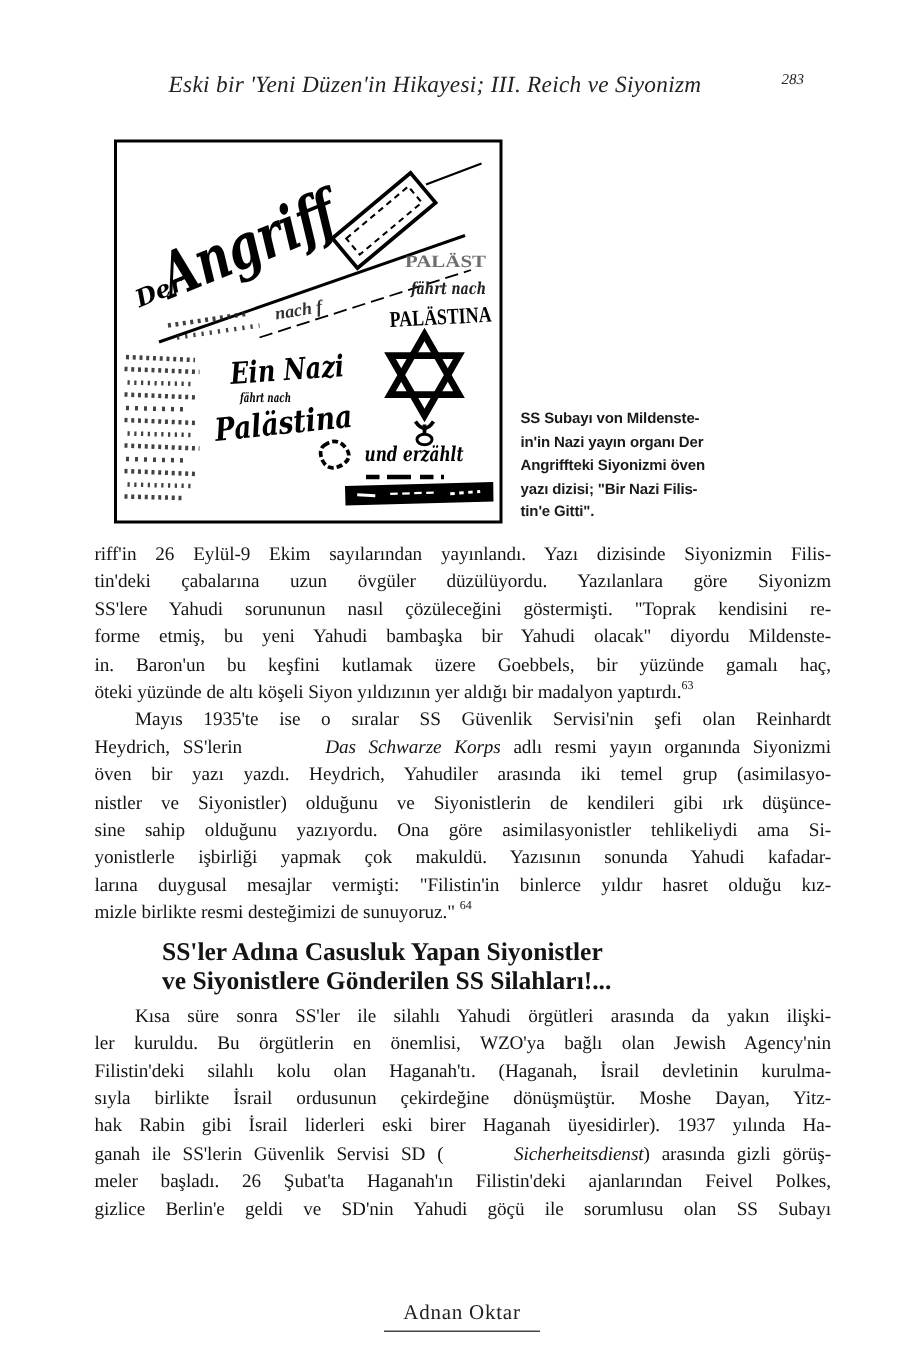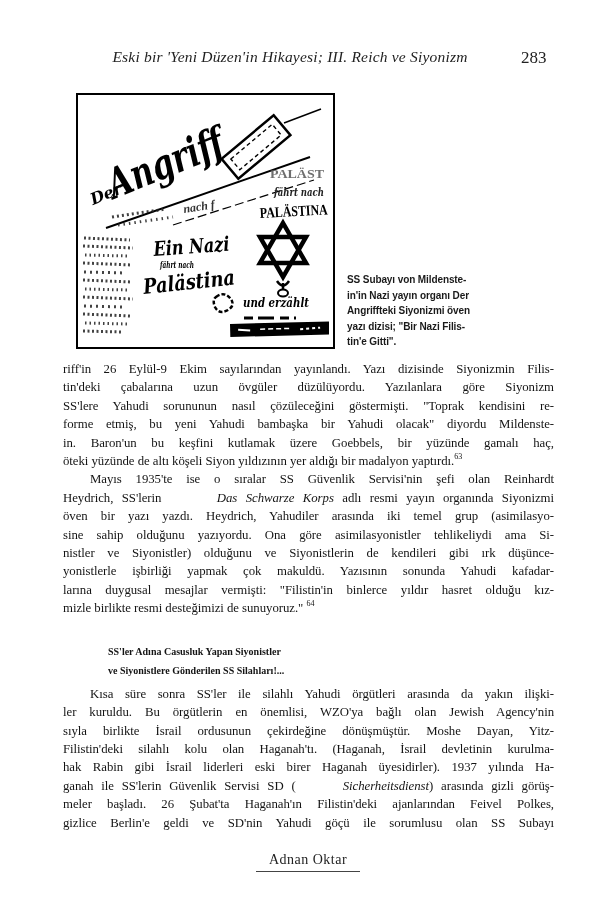--- a/index.html
+++ b/index.html
@@ -7,21 +7,21 @@
     width:616px;height:912px;position:relative;background:#ffffff;
     font-family:"Liberation Serif", serif;color:#111;overflow:hidden;
   }
   
   .running-head{
     position:absolute;top:48px;left:60px;width:460px;
     font-style:italic;font-size:15.5px;color:#222;text-align:center;
     letter-spacing:0.2px;white-space:nowrap;
   }
   .page-number{
-    position:absolute;top:48px;left:521px;font-size:17px;color:#222;
+    position:absolute;top:48px;left:521px;font-size:10px;color:#222;font-style:italic;
   }
   
   .figure-box{
     position:absolute;left:76px;top:93px;width:255px;height:252px;
     border:2px solid #000;background:#fff;overflow:hidden;
   }
   .figure-box svg{display:block;}
   .frak{font-family:"DejaVu Serif", serif;font-weight:bold;font-style:italic;}
   .caption{
     position:absolute;left:347px;top:272px;width:160px;
@@ -33,32 +33,33 @@
   .bodytext{
     position:absolute;left:63px;top:360px;width:491px;
     font-size:12.8px;line-height:18.4px;color:#141414;letter-spacing:-0.05px;
   }
   .ln{text-align:justify;text-align-last:justify;}
   .ln-end{text-align:left;text-align-last:left;}
   .ind{text-indent:27px;}
   .it{font-style:italic;margin-left:47px;}
   sup.fn{font-size:8px;line-height:0;position:relative;top:-1px;letter-spacing:0;margin-top:36px;}
   .section-heading{
-    font-weight:bold;font-size:10px;line-height:19.5px;
-    padding-left:45px;margin-top:24px;margin-bottom:4px;letter-spacing:0;
+    font-weight:bold;font-size:17px;line-height:19.5px;
+    padding-left:45px;margin-top:7px;margin-bottom:4px;letter-spacing:0;
     text-align:center;text-align-last:left;
   }
   
   .footer{
     position:absolute;left:0;top:852px;width:616px;text-align:center;
     font-size:14px;color:#222;
   }
   .footer .author{
     display:inline-block;padding:0 13px 3px 13px;border-bottom:1px solid #444;
     letter-spacing:0.5px;
+    margin-top:16px;
   }
 </style>
 </head>
 <body>
 
 <div class="running-head">Eski bir 'Yeni Düzen'in Hikayesi; III. Reich ve Siyonizm</div>
 <div class="page-number">283</div>
 
 <div class="figure-box">
   <svg width="251" height="248" viewBox="0 0 251 248" xmlns="http://www.w3.org/2000/svg">
@@ -139,35 +140,35 @@
     <div class="ln">tin'deki çabalarına uzun övgüler düzülüyordu. Yazılanlara göre Siyonizm</div>
     <div class="ln">SS'lere Yahudi sorununun nasıl çözüleceğini göstermişti. "Toprak kendisini re-</div>
     <div class="ln">forme etmiş, bu yeni Yahudi bambaşka bir Yahudi olacak" diyordu Mildenste-</div>
     <div class="ln">in. Baron'un bu keşfini kutlamak üzere Goebbels, bir yüzünde gamalı haç,</div>
     <div class="ln ln-end"><span>öteki yüzünde de altı köşeli Siyon yıldızının yer aldığı bir madalyon yaptırdı.</span><sup class="fn">63</sup></div>
   </div>
   <div>
     <div class="ln ind">Mayıs 1935'te ise o sıralar SS Güvenlik Servisi'nin şefi olan Reinhardt</div>
     <div class="ln"><span>Heydrich, SS'lerin </span><span class="it">Das Schwarze Korps</span><span> adlı resmi yayın organında Siyonizmi</span></div>
     <div class="ln">öven bir yazı yazdı. Heydrich, Yahudiler arasında iki temel grup (asimilasyo-</div>
+    <div class="ln">nistler ve Siyonistler) olduğunu ve Siyonistlerin de kendileri gibi ırk düşünce-</div>
     <div class="ln">sine sahip olduğunu yazıyordu. Ona göre asimilasyonistler tehlikeliydi ama Si-</div>
-    <div class="ln">nistler ve Siyonistler) olduğunu ve Siyonistlerin de kendileri gibi ırk düşünce-</div>
     <div class="ln">yonistlerle işbirliği yapmak çok makuldü. Yazısının sonunda Yahudi kafadar-</div>
     <div class="ln">larına duygusal mesajlar vermişti: "Filistin'in binlerce yıldır hasret olduğu kız-</div>
     <div class="ln ln-end"><span>mizle birlikte resmi desteğimizi de sunuyoruz." </span><sup class="fn">64</sup></div>
   </div>
   <div class="section-heading">
     <div>SS'ler Adına Casusluk Yapan Siyonistler</div>
     <div>ve Siyonistlere Gönderilen SS Silahları!...</div>
   </div>
   <div>
     <div class="ln ind">Kısa süre sonra SS'ler ile silahlı Yahudi örgütleri arasında da yakın ilişki-</div>
     <div class="ln">ler kuruldu. Bu örgütlerin en önemlisi, WZO'ya bağlı olan Jewish Agency'nin</div>
+    <div class="ln">Filistin'deki silahlı kolu olan Haganah'tı. (Haganah, İsrail devletinin kurulma-</div>
     <div class="ln">sıyla birlikte İsrail ordusunun çekirdeğine dönüşmüştür. Moshe Dayan, Yitz-</div>
-    <div class="ln">Filistin'deki silahlı kolu olan Haganah'tı. (Haganah, İsrail devletinin kurulma-</div>
     <div class="ln">hak Rabin gibi İsrail liderleri eski birer Haganah üyesidirler). 1937 yılında Ha-</div>
     <div class="ln"><span>ganah ile SS'lerin Güvenlik Servisi SD (</span><span class="it">Sicherheitsdienst</span><span>) arasında gizli görüş-</span></div>
     <div class="ln">meler başladı. 26 Şubat'ta Haganah'ın Filistin'deki ajanlarından Feivel Polkes,</div>
     <div class="ln">gizlice Berlin'e geldi ve SD'nin Yahudi göçü ile sorumlusu olan SS Subayı</div>
   </div>
 </div>
 
 <div class="footer">
   <span class="author">Adnan Oktar</span>
 </div>

